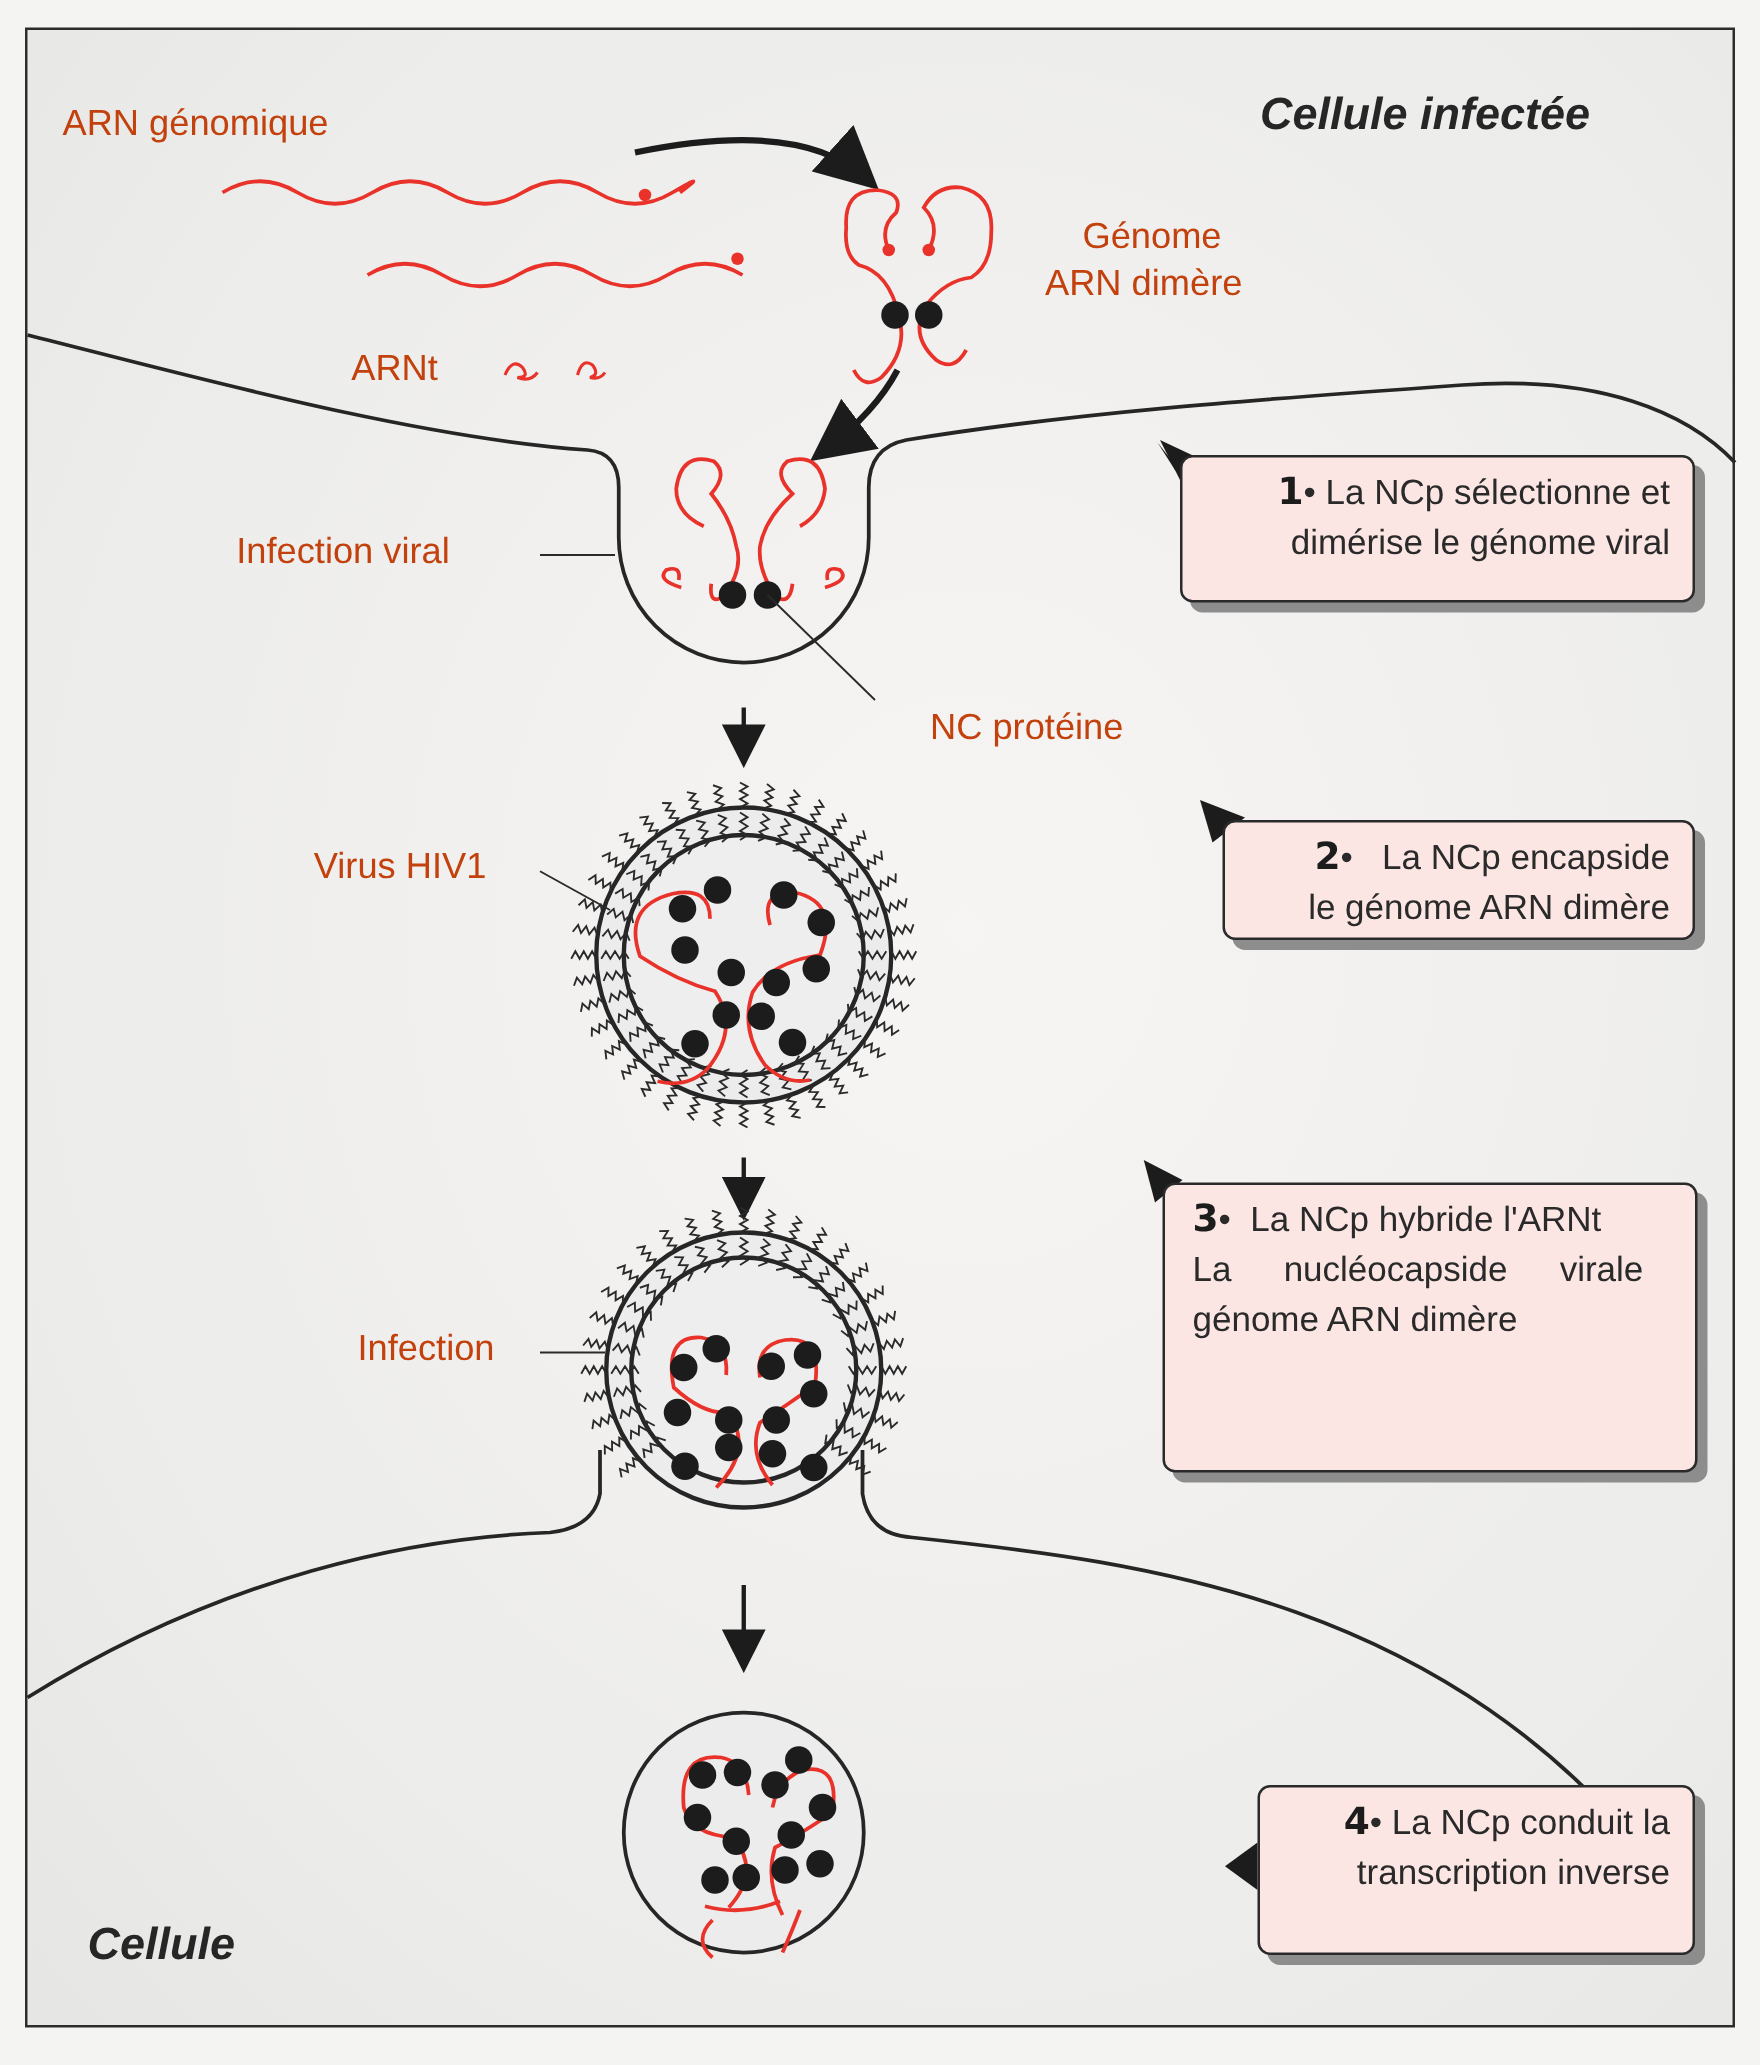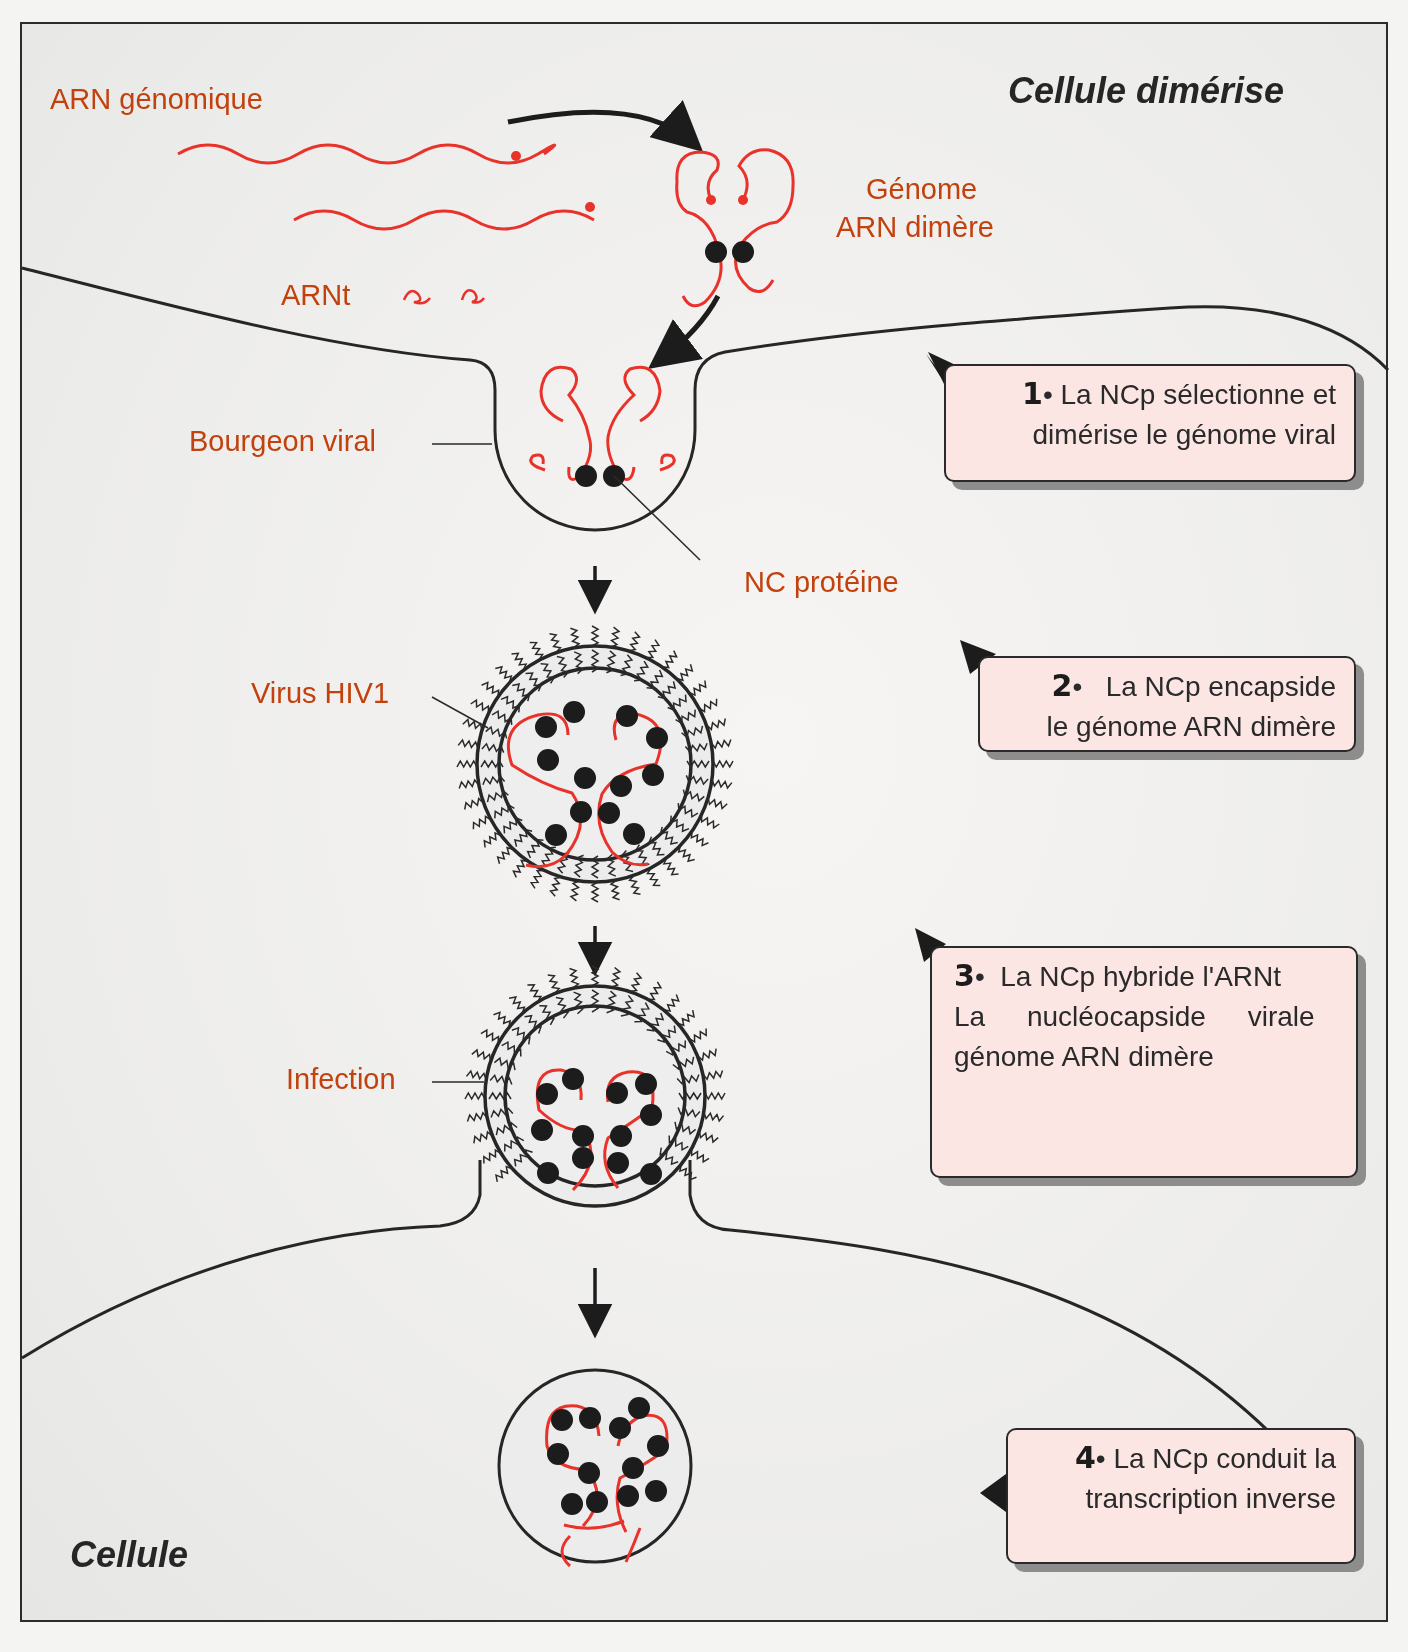--- a/index.html
+++ b/index.html
@@ -291,28 +291,28 @@
       <circle cx="656" cy="1491" r="11"></circle>
   </g>
 
   <path d="M926,354 L956,392 L940,376 z" fill="#1c1c1c"></path>
   <path d="M928,352 L962,368 L944,384 z" fill="#1c1c1c"></path>
   <path d="M960,640 L996,654 L970,674 z" fill="#1c1c1c"></path>
   <path d="M915,928 L946,944 L924,962 z" fill="#1c1c1c"></path>
   <path d="M980,1493 L1006,1474 L1006,1512 z" fill="#1c1c1c"></path>
 </svg>
 
-<div class="title" style="left:1008px; top:70px;">Cellule dimérise</div>
+<div class="title" style="left:1008px; top:70px;">Cellule infectée</div>
 <div class="title" style="left:70px; top:1534px;">Cellule</div>
 
 <div class="lbl" style="left:50px; top:82px;">ARN génomique</div>
 <div class="lbl" style="left:866px; top:172px;">Génome</div>
 <div class="lbl" style="left:836px; top:210px;">ARN dimère</div>
 <div class="lbl" style="left:281px; top:278px;">ARNt</div>
-<div class="lbl" style="left:189px; top:424px;">Bourgeon viral</div>
+<div class="lbl" style="left:189px; top:424px;">Infection viral</div>
 <div class="lbl" style="left:744px; top:565px;">NC protéine</div>
 <div class="lbl" style="left:251px; top:676px;">Virus HIV1</div>
 <div class="lbl" style="left:286px; top:1062px;">Infection</div>
 
 <div class="callout" style="left:944px; top:364px; width:412px; height:118px;">
   <div style="text-align:right;"><span class="num">1</span><span>•</span> <span>La NCp sélectionne et</span></div>
   <div style="text-align:right;">dimérise le génome viral</div>
 </div>
 
 <div class="callout" style="left:978px; top:656px; width:378px; height:96px;">

